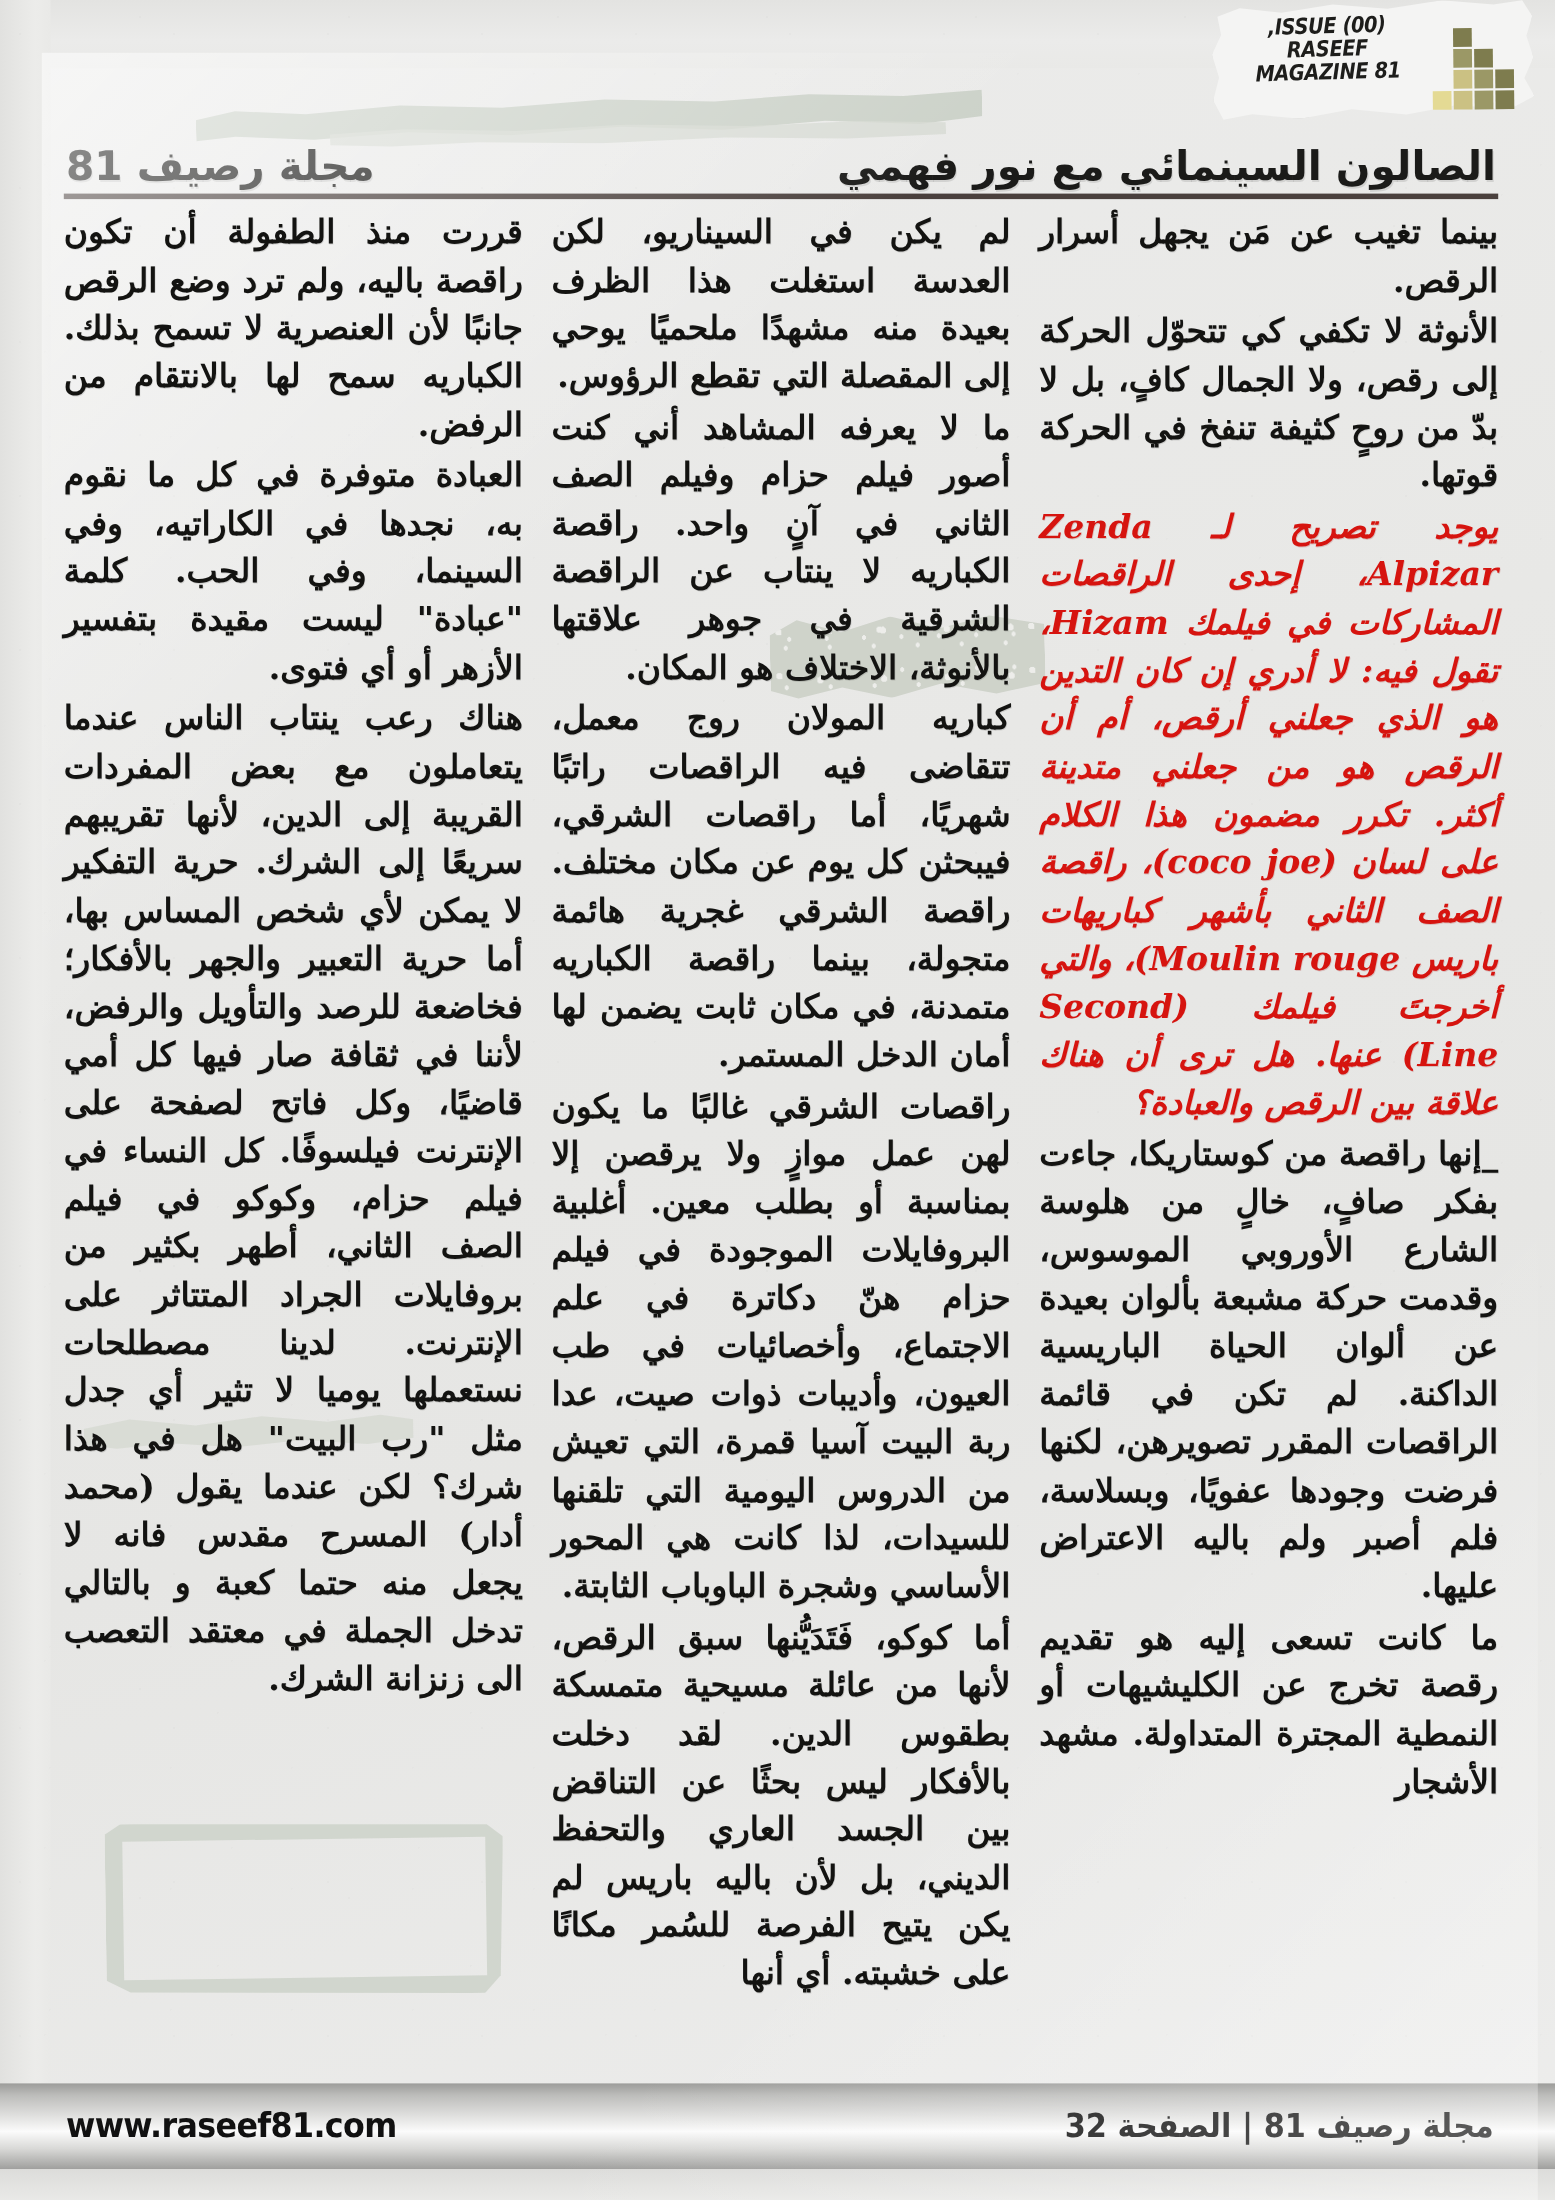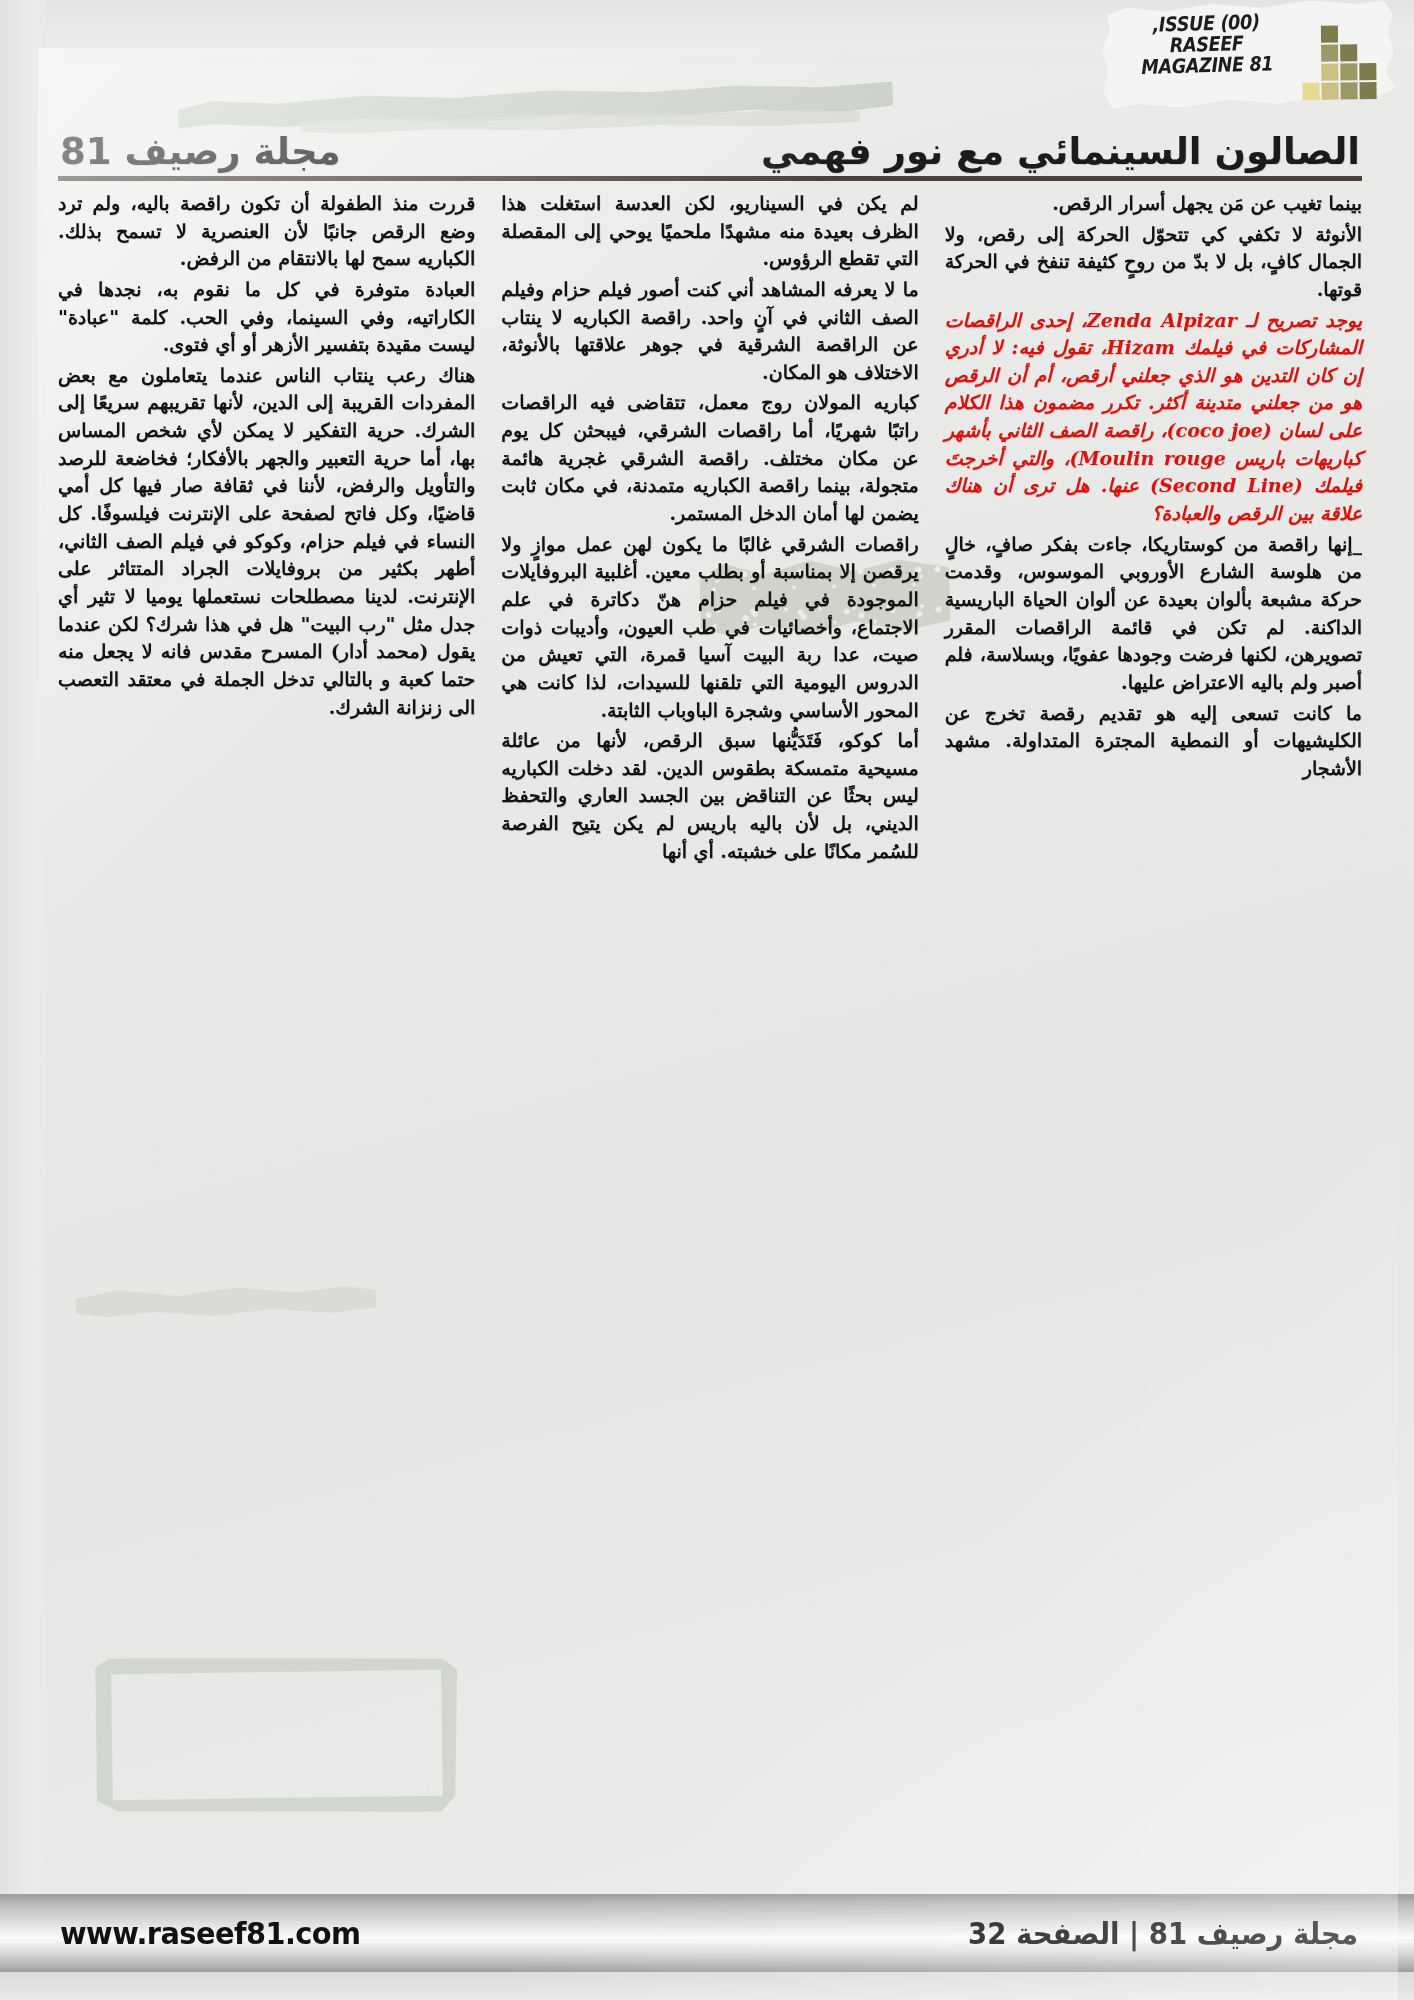--- a/index.html
+++ b/index.html
@@ -143,21 +143,21 @@
 
   
   #columns{
     position:absolute;left:58px;right:52px;top:190px;bottom:120px;
     display:flex;flex-direction:row;gap:26px;
   }
   .col{
     flex:1 1 0;min-width:0;
     font-family:"DejaVu Serif","Liberation Serif",serif;
     font-weight:700;
-    font-size:19px;line-height:1.455;
+    font-size:30px;line-height:1.455;
     color:#131311;
     text-align:justify;
     text-justify:inter-word;
     position:relative;z-index:2;
     text-shadow:.6px .8px 0 rgba(0,0,0,.12);
   }
   .col p{margin:0 0 3px 0;}
   .col p.red{color:#d6140f;text-shadow:.6px .8px 0 rgba(150,0,0,.18);font-style:italic;}
 
   
@@ -240,21 +240,21 @@
         <p>الأنوثة لا تكفي كي تتحوّل الحركة إلى رقص، ولا الجمال كافٍ، بل لا بدّ من روحٍ كثيفة تنفخ في الحركة قوتها.</p>
         <p class="red">يوجد تصريح لـ Zenda Alpizar، إحدى الراقصات المشاركات في فيلمك Hizam، تقول فيه: لا أدري إن كان التدين هو الذي جعلني أرقص، أم أن الرقص هو من جعلني متدينة أكثر. تكرر مضمون هذا الكلام على لسان (coco joe)، راقصة الصف الثاني بأشهر كباريهات باريس Moulin rouge)، والتي أخرجتَ فيلمك (Second Line) عنها. هل ترى أن هناك علاقة بين الرقص والعبادة؟</p>
         <p>_إنها راقصة من كوستاريكا، جاءت بفكر صافٍ، خالٍ من هلوسة الشارع الأوروبي الموسوس، وقدمت حركة مشبعة بألوان بعيدة عن ألوان الحياة الباريسية الداكنة. لم تكن في قائمة الراقصات المقرر تصويرهن، لكنها فرضت وجودها عفويًا، وبسلاسة، فلم أصبر ولم باليه الاعتراض عليها.</p>
         <p>ما كانت تسعى إليه هو تقديم رقصة تخرج عن الكليشيهات أو النمطية المجترة المتداولة. مشهد الأشجار</p>
       </div>
     <div class="col" id="col-middle">
         <p>لم يكن في السيناريو، لكن العدسة استغلت هذا الظرف بعيدة منه مشهدًا ملحميًا يوحي إلى المقصلة التي تقطع الرؤوس.</p>
         <p>ما لا يعرفه المشاهد أني كنت أصور فيلم حزام وفيلم الصف الثاني في آنٍ واحد. راقصة الكباريه لا ينتاب عن الراقصة الشرقية في جوهر علاقتها بالأنوثة، الاختلاف هو المكان.</p>
         <p>كباريه المولان روج معمل، تتقاضى فيه الراقصات راتبًا شهريًا، أما راقصات الشرقي، فيبحثن كل يوم عن مكان مختلف. راقصة الشرقي غجرية هائمة متجولة، بينما راقصة الكباريه متمدنة، في مكان ثابت يضمن لها أمان الدخل المستمر.</p>
         <p>راقصات الشرقي غالبًا ما يكون لهن عمل موازٍ ولا يرقصن إلا بمناسبة أو بطلب معين. أغلبية البروفايلات الموجودة في فيلم حزام هنّ دكاترة في علم الاجتماع، وأخصائيات في طب العيون، وأديبات ذوات صيت، عدا ربة البيت آسيا قمرة، التي تعيش من الدروس اليومية التي تلقنها للسيدات، لذا كانت هي المحور الأساسي وشجرة الباوباب الثابتة.</p>
-        <p>أما كوكو، فَتَدَيُّنها سبق الرقص، لأنها من عائلة مسيحية متمسكة بطقوس الدين. لقد دخلت الكباريه ليس بحثًا عن التناقض بين الجسد العاري والتحفظ الديني، بل لأن باليه باريس لم يكن يتيح الفرصة للسُمر مكانًا على خشبته. أي أنها</p>
+        <p>أما كوكو، فَتَدَيُّنها سبق الرقص، لأنها من عائلة مسيحية متمسكة بطقوس الدين. لقد دخلت بالأفكار ليس بحثًا عن التناقض بين الجسد العاري والتحفظ الديني، بل لأن باليه باريس لم يكن يتيح الفرصة للسُمر مكانًا على خشبته. أي أنها</p>
       </div>
     <div class="col" id="col-left">
         <p>قررت منذ الطفولة أن تكون راقصة باليه، ولم ترد وضع الرقص جانبًا لأن العنصرية لا تسمح بذلك. الكباريه سمح لها بالانتقام من الرفض.</p>
         <p>العبادة متوفرة في كل ما نقوم به، نجدها في الكاراتيه، وفي السينما، وفي الحب. كلمة "عبادة" ليست مقيدة بتفسير الأزهر أو أي فتوى.</p>
         <p>هناك رعب ينتاب الناس عندما يتعاملون مع بعض المفردات القريبة إلى الدين، لأنها تقريبهم سريعًا إلى الشرك. حرية التفكير لا يمكن لأي شخص المساس بها، أما حرية التعبير والجهر بالأفكار؛ فخاضعة للرصد والتأويل والرفض، لأننا في ثقافة صار فيها كل أمي قاضيًا، وكل فاتح لصفحة على الإنترنت فيلسوفًا. كل النساء في فيلم حزام، وكوكو في فيلم الصف الثاني، أطهر بكثير من بروفايلات الجراد المتتاثر على الإنترنت. لدينا مصطلحات نستعملها يوميا لا تثير أي جدل مثل "رب البيت" هل في هذا شرك؟ لكن عندما يقول (محمد أدار) المسرح مقدس فانه لا يجعل منه حتما كعبة و بالتالي تدخل الجملة في معتقد التعصب الى زنزانة الشرك.</p>
       </div>
   </div>
 
   <div id="footer-bar">
     <div id="footer-inner">

